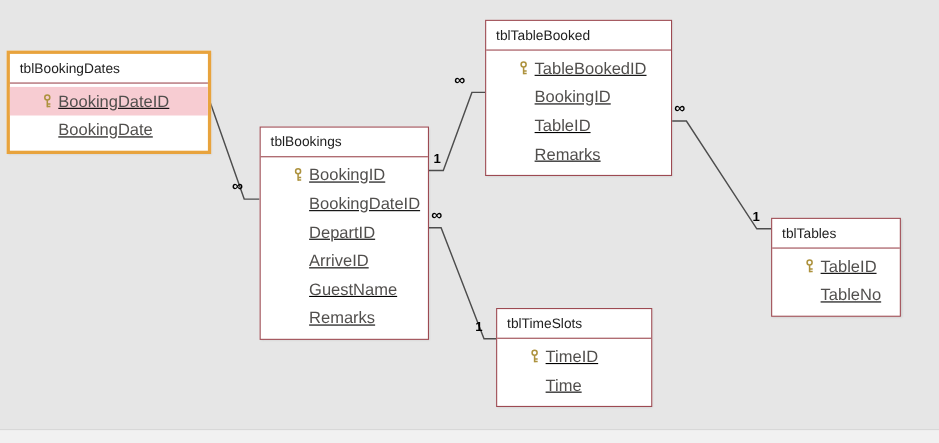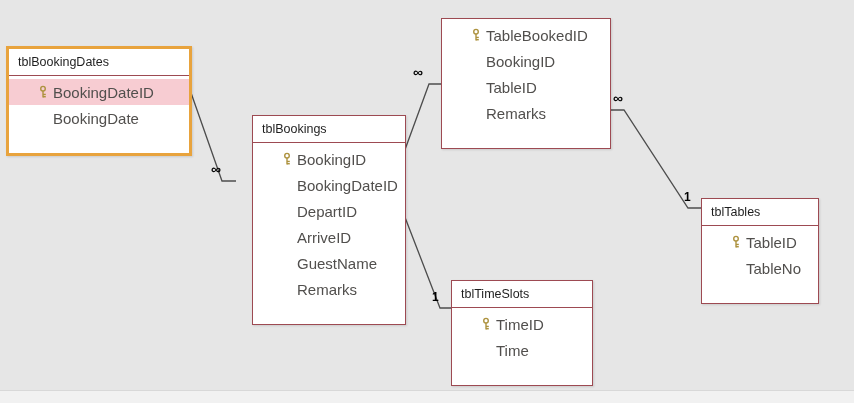--- a/index.html
+++ b/index.html
@@ -28,21 +28,21 @@
   }
   .entity.selected { border:3px solid var(--selection_border, #e8a33d); }
 
   .entity .title {
     height:27px; line-height:26px;
     padding:0 9px;
     font-size:12.5px; color:#1e1e1e;
     border-bottom:1px solid var(--table_border, #9d4a52);
     white-space:nowrap; overflow:hidden;
   }
-  .rows { padding:3px 0 22px; }
+  .rows { padding:3px 0 6px;text-decoration:underline; }
   .row { height:26px; display:flex; align-items:center; overflow:hidden; }
   .row.pk-highlight { background: var(--pk_highlight, #f7ccd2); }
   .keycell { width:20px; margin-left:24px; flex:0 0 20px; display:flex; align-items:center; justify-content:center; }
   .fname { font-size:15px; color:#514f4d; white-space:nowrap; }
 
   .rel-label {
     position:absolute;
     font-weight:bold; color:#000;
     font-size:12px; line-height:14px;
     user-select:none;
@@ -94,21 +94,21 @@
         </span>
         <span class="fname">BookingDateID</span>
       </div>
       <div class="row">
         <span class="keycell"></span>
         <span class="fname">BookingDate</span>
       </div>
     </div>
   </div>
 
-  <div class="entity" style="left:236px; top:115px; width:154px;margin-left:16px;">
+  <div class="entity" style="left:236px; top:115px; width:154px;">
     <div class="title">tblBookings</div>
     <div class="rows">
       <div class="row">
         <span class="keycell">
           <svg viewBox="0 0 16 16" width="14" height="14">
               <circle cx="8" cy="4.2" r="2.6" fill="none" stroke="var(--key_icon,#ad923e)" stroke-width="1.6"></circle>
               <line x1="8" y1="6.8" x2="8" y2="14.2" stroke="var(--key_icon,#ad923e)" stroke-width="1.6"></line>
               <line x1="8" y1="10.8" x2="11.2" y2="10.8" stroke="var(--key_icon,#ad923e)" stroke-width="1.6"></line>
               <line x1="8" y1="13.4" x2="11.2" y2="13.4" stroke="var(--key_icon,#ad923e)" stroke-width="1.6"></line>
             </svg>
@@ -132,20 +132,21 @@
         <span class="fname">GuestName</span>
       </div>
       <div class="row">
         <span class="keycell"></span>
         <span class="fname">Remarks</span>
       </div>
     </div>
   </div>
 
   <div class="entity" style="left:441px; top:18px; width:170px;">
+    <div class="title">tblTableBooked</div>
     <div class="rows">
       <div class="row">
         <span class="keycell">
           <svg viewBox="0 0 16 16" width="14" height="14">
               <circle cx="8" cy="4.2" r="2.6" fill="none" stroke="var(--key_icon,#ad923e)" stroke-width="1.6"></circle>
               <line x1="8" y1="6.8" x2="8" y2="14.2" stroke="var(--key_icon,#ad923e)" stroke-width="1.6"></line>
               <line x1="8" y1="10.8" x2="11.2" y2="10.8" stroke="var(--key_icon,#ad923e)" stroke-width="1.6"></line>
               <line x1="8" y1="13.4" x2="11.2" y2="13.4" stroke="var(--key_icon,#ad923e)" stroke-width="1.6"></line>
             </svg>
         </span>

